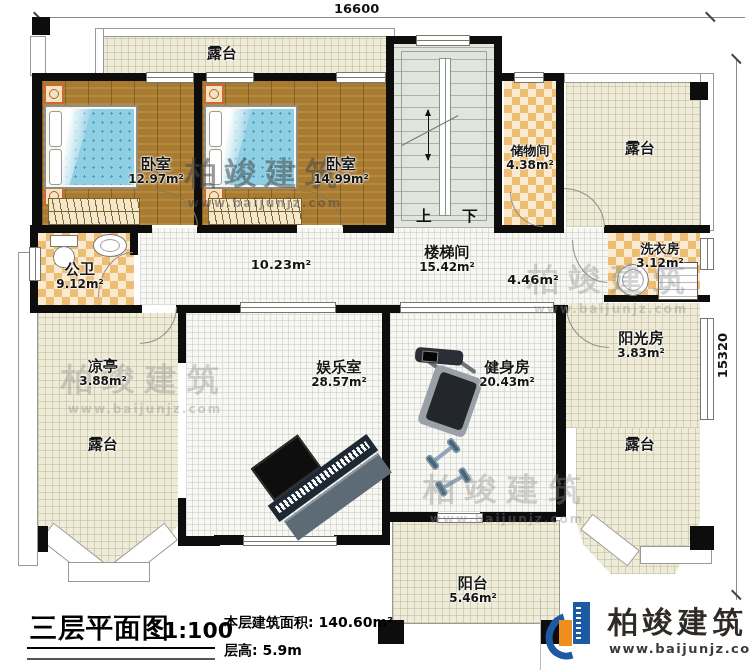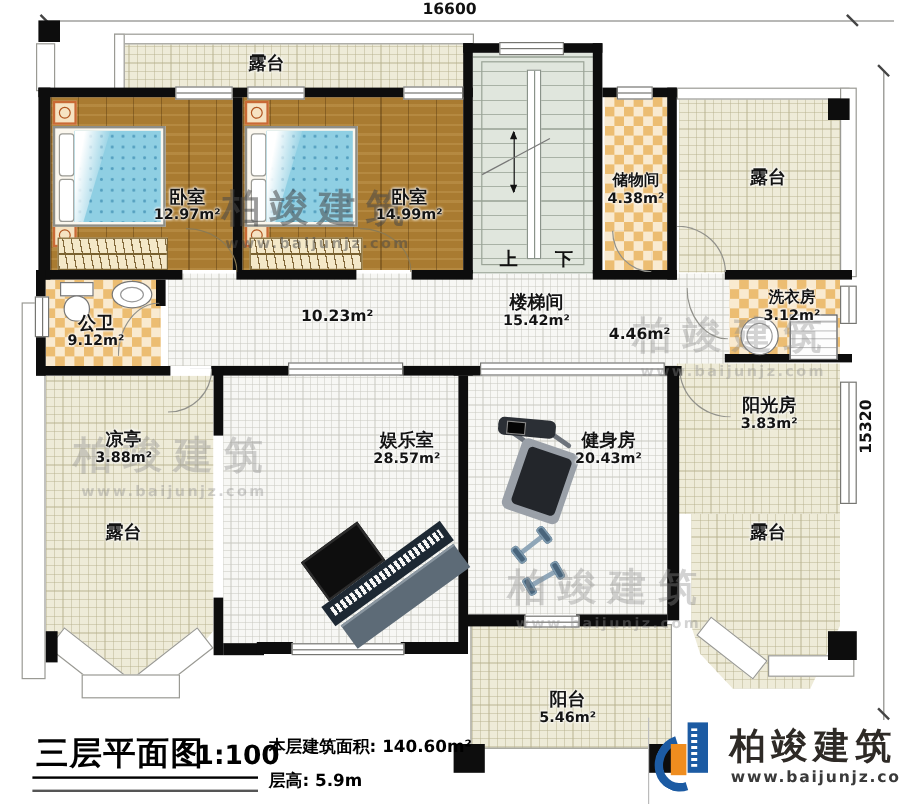--- a/index.html
+++ b/index.html
@@ -118,21 +118,21 @@
   .logo-site{position:absolute;left:609px;top:641px;font-size:13px;font-weight:bold;color:#3a3a3a;letter-spacing:1.5px;white-space:nowrap;}
 </style>
 </head>
 <body>
 
 <div id="plan">
 
   <div class="dim-line" style="left:38px;top:17px;width:707px;height:1px;"></div>
   <div class="tick" style="left:32px;top:16px;"></div>
   <div class="tick" style="left:704px;top:16px;"></div>
-  <div class="dim-text" style="left:352px;top:1px;">16600</div>
+  <div class="dim-text" style="left:334px;top:1px;">16600</div>
 
   <div class="dim-line" style="left:736px;top:60px;width:1px;height:540px;"></div>
   <div class="tick" style="left:730px;top:58px;"></div>
   <div class="tick" style="left:730px;top:594px;"></div>
   <div class="dim-text" style="left:692px;top:348px;width:60px;text-align:center;transform:rotate(-90deg);">15320</div>
 
   <div class="room fill-terrace" style="left:100px;top:36px;width:292px;height:38px;"></div>
   <div class="frame" style="left:95px;top:28px;width:298px;height:7px;"></div>
   <div class="frame" style="left:95px;top:28px;width:7px;height:46px;"></div>
   <div class="wall" style="left:32px;top:17px;width:18px;height:18px;"></div>

